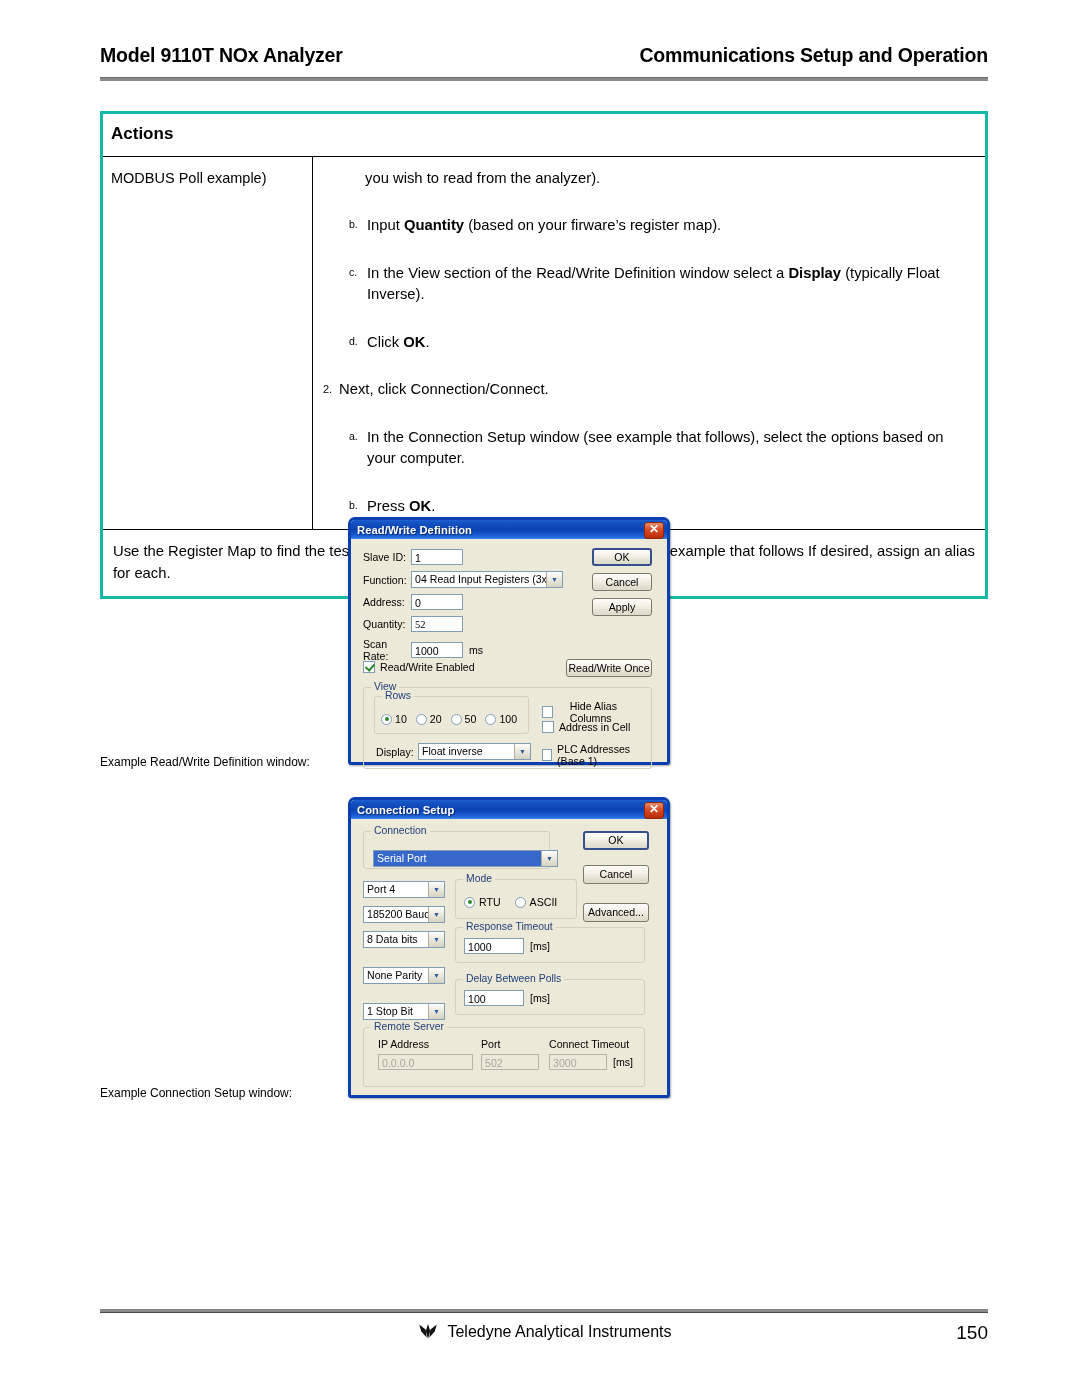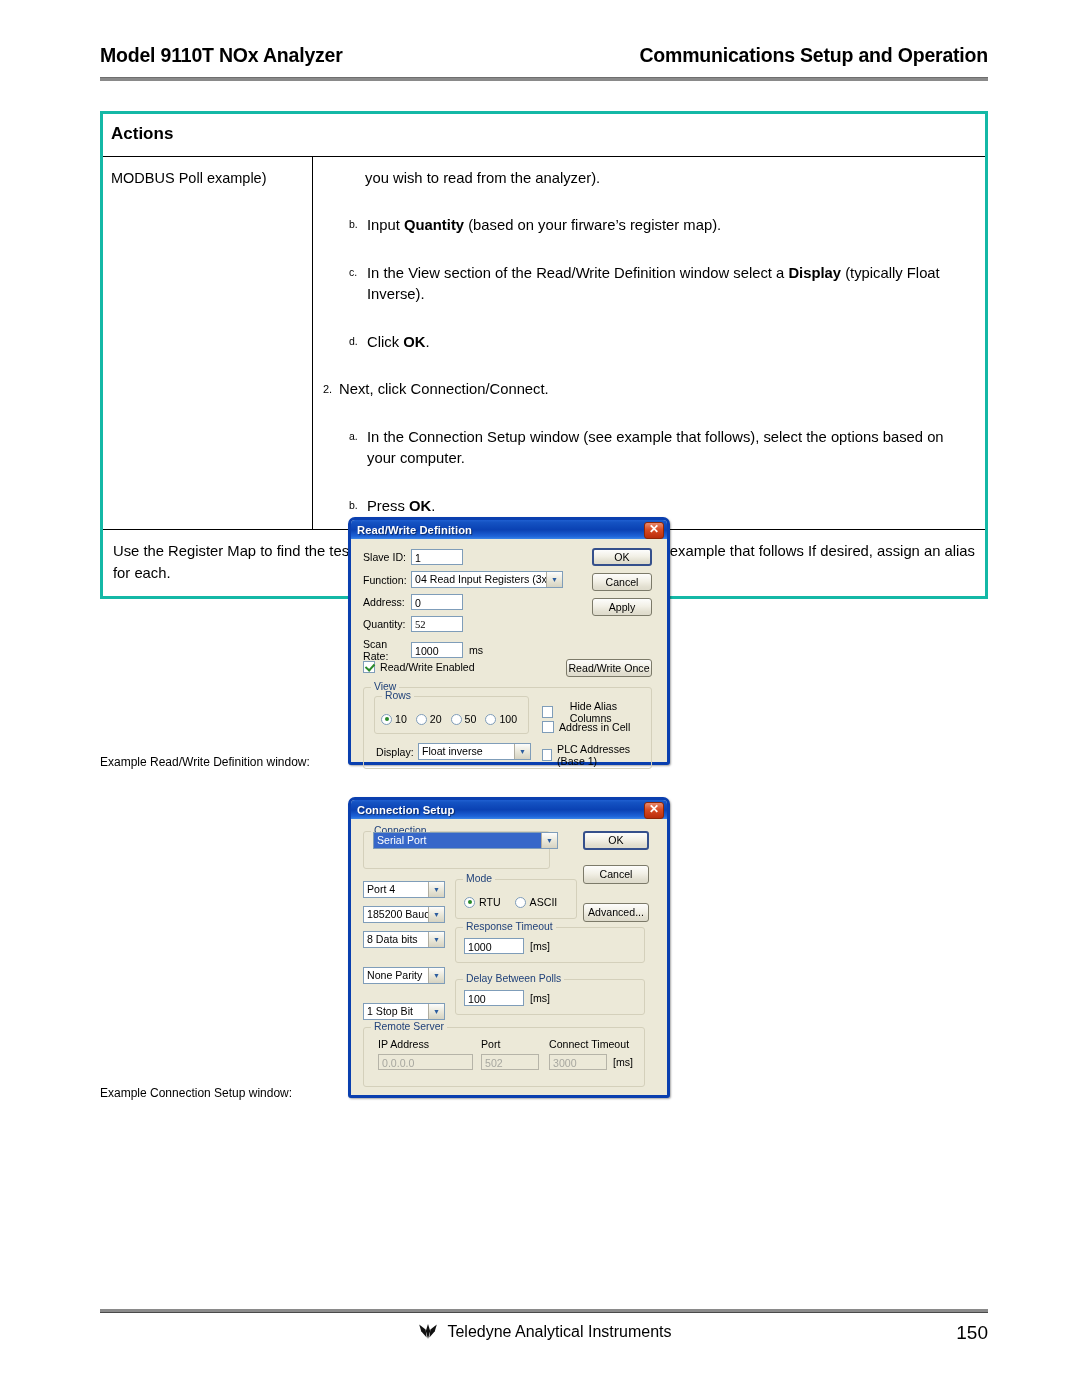--- a/index.html
+++ b/index.html
@@ -476,21 +476,21 @@
 
 <div class="xp-dialog" style="left:348px; top:797px; width:322px; height:301px;">
   <div class="xp-titlebar">
     <span class="xp-title-text">Connection Setup</span>
     <div class="xp-close">✕</div>
   </div>
   <div class="xp-body">
 
     <div class="xp-group" style="left:12px; top:12px; width:187px; height:38px;">
       <span class="xp-group-title">Connection</span>
-      <span class="xp-combo selected" style="position:absolute; left:9px; top:0; width:185px;">
+      <span class="xp-combo selected" style="position:absolute; left:9px; top:18px; width:185px;">
         <span class="combo-text">Serial Port</span>
         <span class="combo-arrow">▼</span>
       </span>
     </div>
 
     <span class="xp-combo" style="position:absolute; left:12px; top:62px; width:82px;">
       <span class="combo-text">Port 4</span>
       <span class="combo-arrow">▼</span>
     </span>
     <span class="xp-combo" style="position:absolute; left:12px; top:87px; width:82px;">

